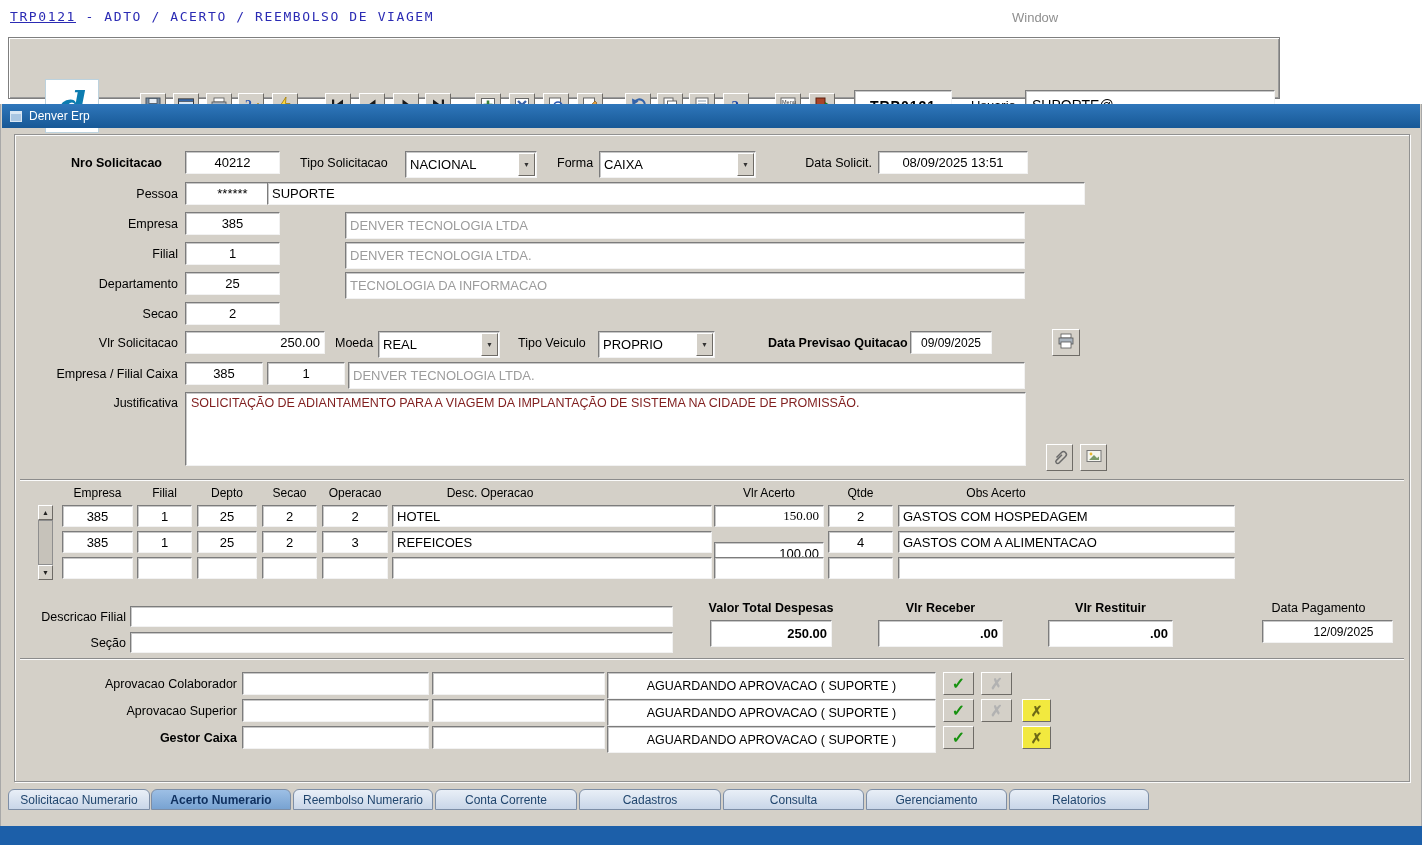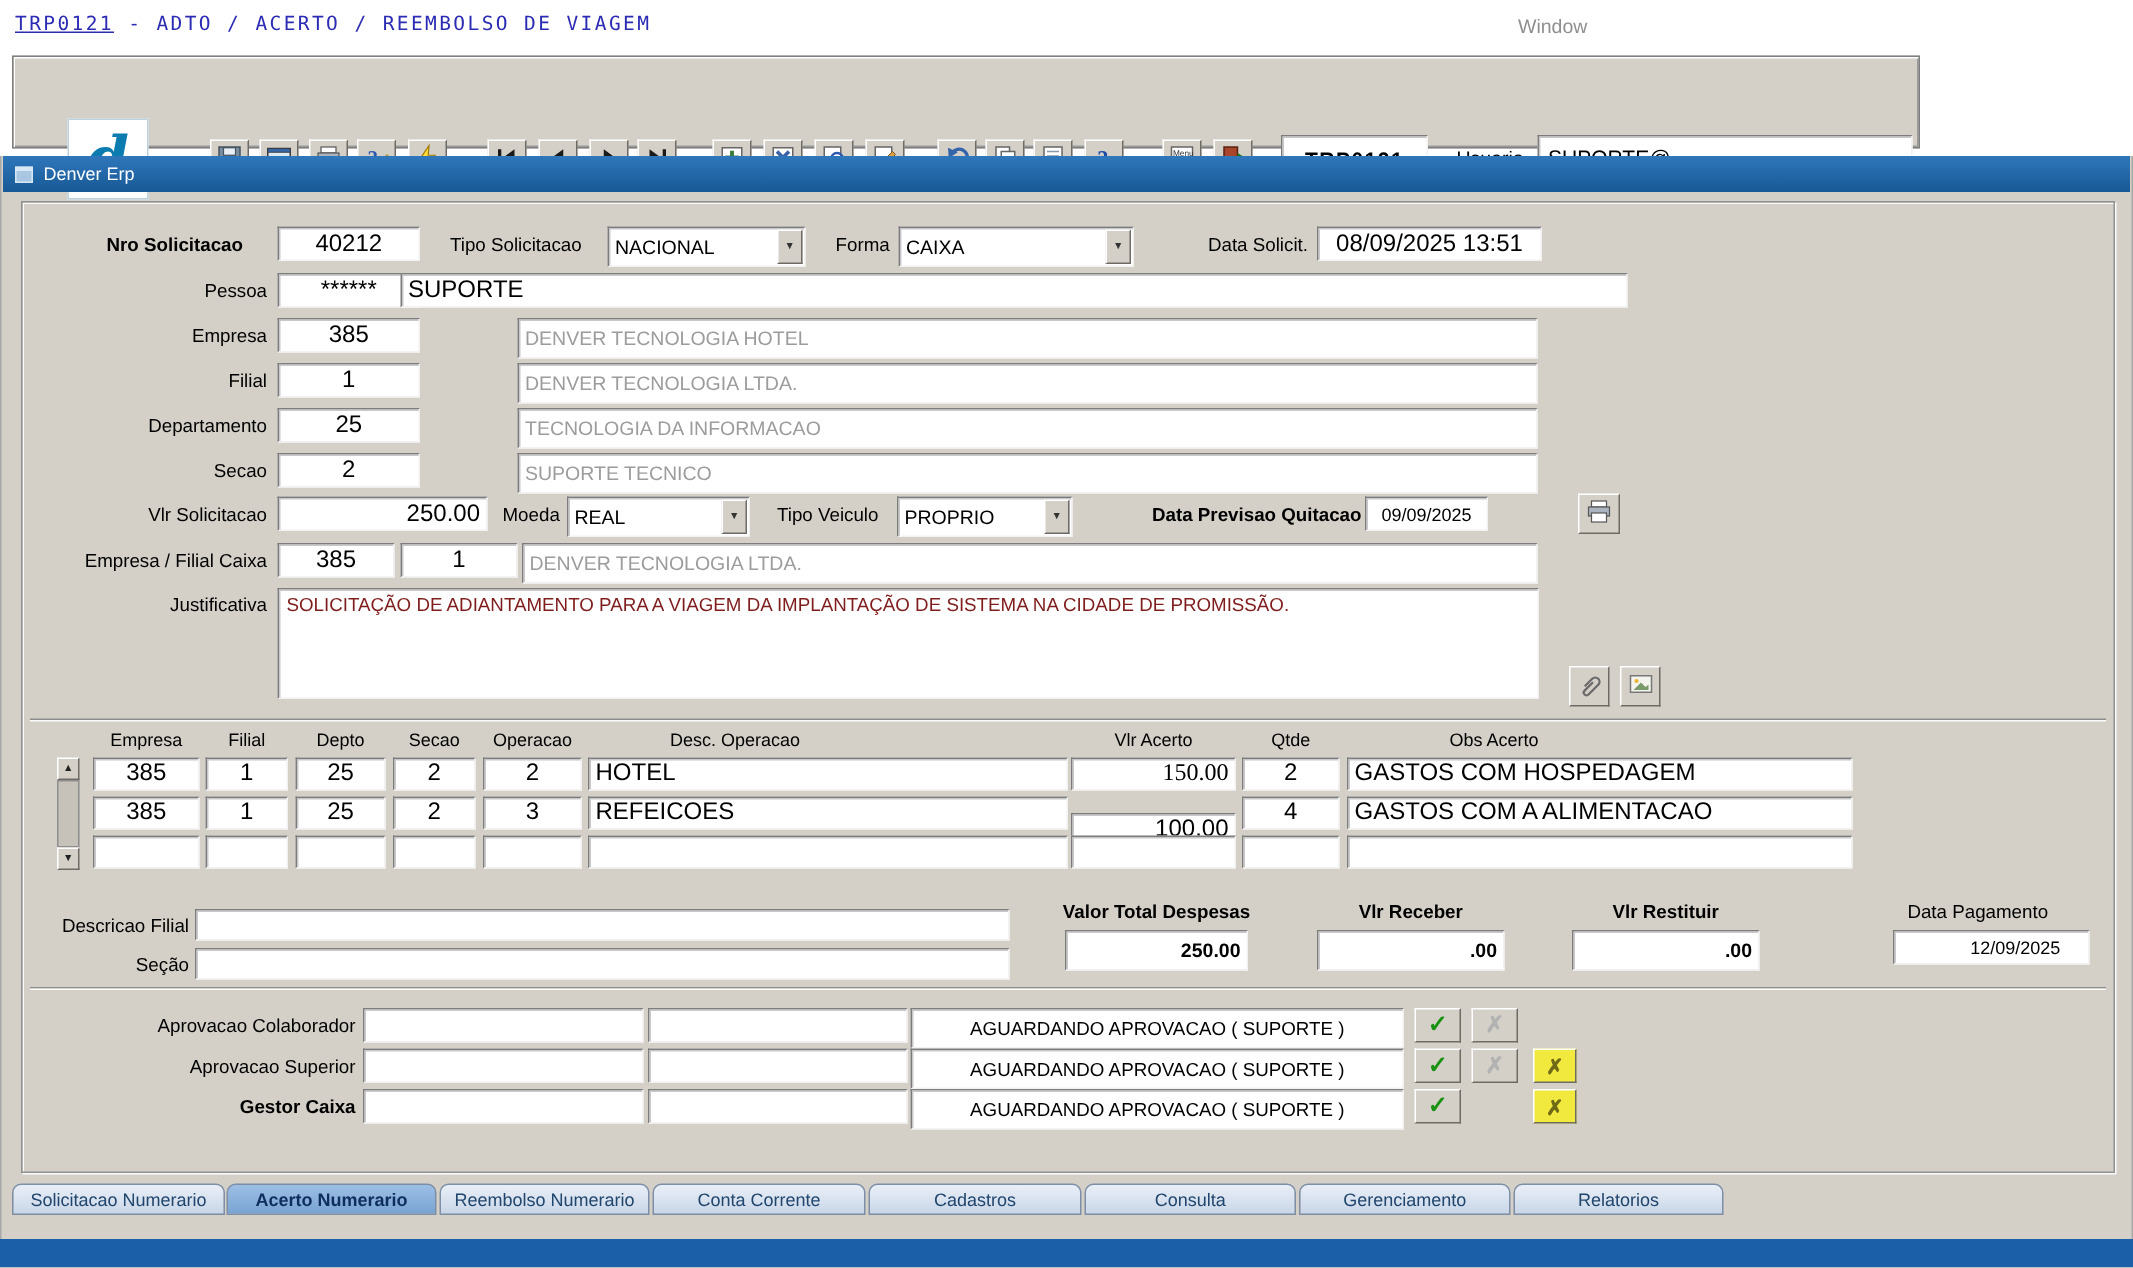--- a/index.html
+++ b/index.html
@@ -25,21 +25,21 @@
 
   .lbl{position:absolute;font-size:12.5px;color:#000;white-space:nowrap}
   .lbl.r{text-align:right}
   .lbl.ctr{text-align:center}
   .b{font-weight:bold}
 
   .field{position:absolute;height:27px;background:#fff;border:1px solid;border-color:#7c7c7c #f2f2f2 #f2f2f2 #7c7c7c;box-shadow:inset 1px 1px 0 #c8c8c8;font-size:13px;color:#000;padding:0 4px;box-sizing:border-box;display:flex;align-items:center;overflow:hidden;white-space:nowrap}
   .field.c{justify-content:center}
   .field.rr{justify-content:flex-end}
   .field.dis{color:#9c9c9c}
-  .fin{position:absolute;height:23px;background:#fff;border:1px solid;border-color:#7c7c7c #f2f2f2 #f2f2f2 #7c7c7c;box-shadow:inset 1px 1px 0 #c8c8c8;font-family:"Liberation Sans",sans-serif;font-size:16px;color:#000;padding:0 4px;box-sizing:border-box;outline:none}
+  .fin{position:absolute;height:23px;background:#fff;border:1px solid;border-color:#7c7c7c #f2f2f2 #f2f2f2 #7c7c7c;box-shadow:inset 1px 1px 0 #c8c8c8;font-family:"Liberation Sans",sans-serif;font-size:13px;color:#000;padding:0 4px;box-sizing:border-box;outline:none}
   .fin.c{text-align:center}
   .fin.rr{text-align:right}
   .fin.sm{font-size:12px}
   .ta{position:absolute;background:#fff;border:1px solid;border-color:#7c7c7c #f2f2f2 #f2f2f2 #7c7c7c;box-shadow:inset 1px 1px 0 #c8c8c8;font-family:"Liberation Sans",sans-serif;font-size:12.5px;color:#7f1d1d;padding:3px 5px;box-sizing:border-box;resize:none;outline:none}
   .dd-arrow{position:absolute;right:1px;top:1px;bottom:1px;width:17px;background:#d4d0c8;border:1px solid;border-color:#ffffff #6e6b66 #6e6b66 #ffffff;display:flex;align-items:center;justify-content:center;font-size:7px;color:#333;box-sizing:border-box;cursor:pointer}
   .sqbtn{position:absolute;background:#d4d0c8;border:1px solid;border-color:#ffffff #6e6b66 #6e6b66 #ffffff;display:flex;align-items:center;justify-content:center;padding:0;cursor:pointer}
   .ghead{position:absolute;top:486px;font-size:12px;color:#000;text-align:center}
   .sarr{font-size:7px;color:#222}
   .strack{position:absolute;left:38px;width:15px;background:#c6c2ba;border:1px solid #8e8e8e;box-sizing:border-box}
   .chk{font-size:16px;font-weight:bold;color:#189210;line-height:1}
@@ -216,33 +216,32 @@
     </div>
   <div class="lbl r" style="left:770px;top:156px;width:102px">Data Solicit.</div>
   <input class="fin c" style="left: 878px; top: 151px; width: 150px;" value="08/09/2025 13:51">
 
   <div class="lbl r" style="left:20px;top:187px;width:158px">Pessoa</div>
   <input class="fin c" style="left: 185px; top: 182px; width: 95px;" value="******">
   <input class="fin" style="left: 267px; top: 182px; width: 818px;" value="SUPORTE">
 
   <div class="lbl r" style="left:20px;top:217px;width:158px">Empresa</div>
   <input class="fin c" style="left: 185px; top: 212px; width: 95px;" value="385">
-  <div class="field dis" style="left:345px;top:212px;width:680px">DENVER TECNOLOGIA HOTEL</div>
+  <div class="field dis" style="left:345px;top:212px;width:680px">DENVER TECNOLOGIA LTDA</div>
 
   <div class="lbl r" style="left:20px;top:247px;width:158px">Filial</div>
   <input class="fin c" style="left: 185px; top: 242px; width: 95px;" value="1">
   <div class="field dis" style="left:345px;top:242px;width:680px">DENVER TECNOLOGIA LTDA.</div>
 
   <div class="lbl r" style="left:20px;top:277px;width:158px">Departamento</div>
   <input class="fin c" style="left: 185px; top: 272px; width: 95px;" value="25">
   <div class="field dis" style="left:345px;top:272px;width:680px">TECNOLOGIA DA INFORMACAO</div>
 
   <div class="lbl r" style="left:20px;top:307px;width:158px">Secao</div>
   <input class="fin c" style="left: 185px; top: 302px; width: 95px;" value="2">
-  <div class="field dis" style="left:345px;top:302px;width:680px">SUPORTE TECNICO</div>
 
   <div class="lbl r" style="left:20px;top:336px;width:158px">Vlr Solicitacao</div>
   <input class="fin rr" style="left: 185px; top: 331px; width: 140px;" value="250.00">
   <div class="lbl" style="left:335px;top:336px">Moeda</div>
   <div class="field" style="left:378px;top:331px;width:122px;padding-right:20px">
       <span>REAL</span>
       <span class="dd-arrow">▼</span>
     </div>
   <div class="lbl" style="left:518px;top:336px">Tipo Veiculo</div>
   <div class="field" style="left:598px;top:331px;width:117px;padding-right:20px">

